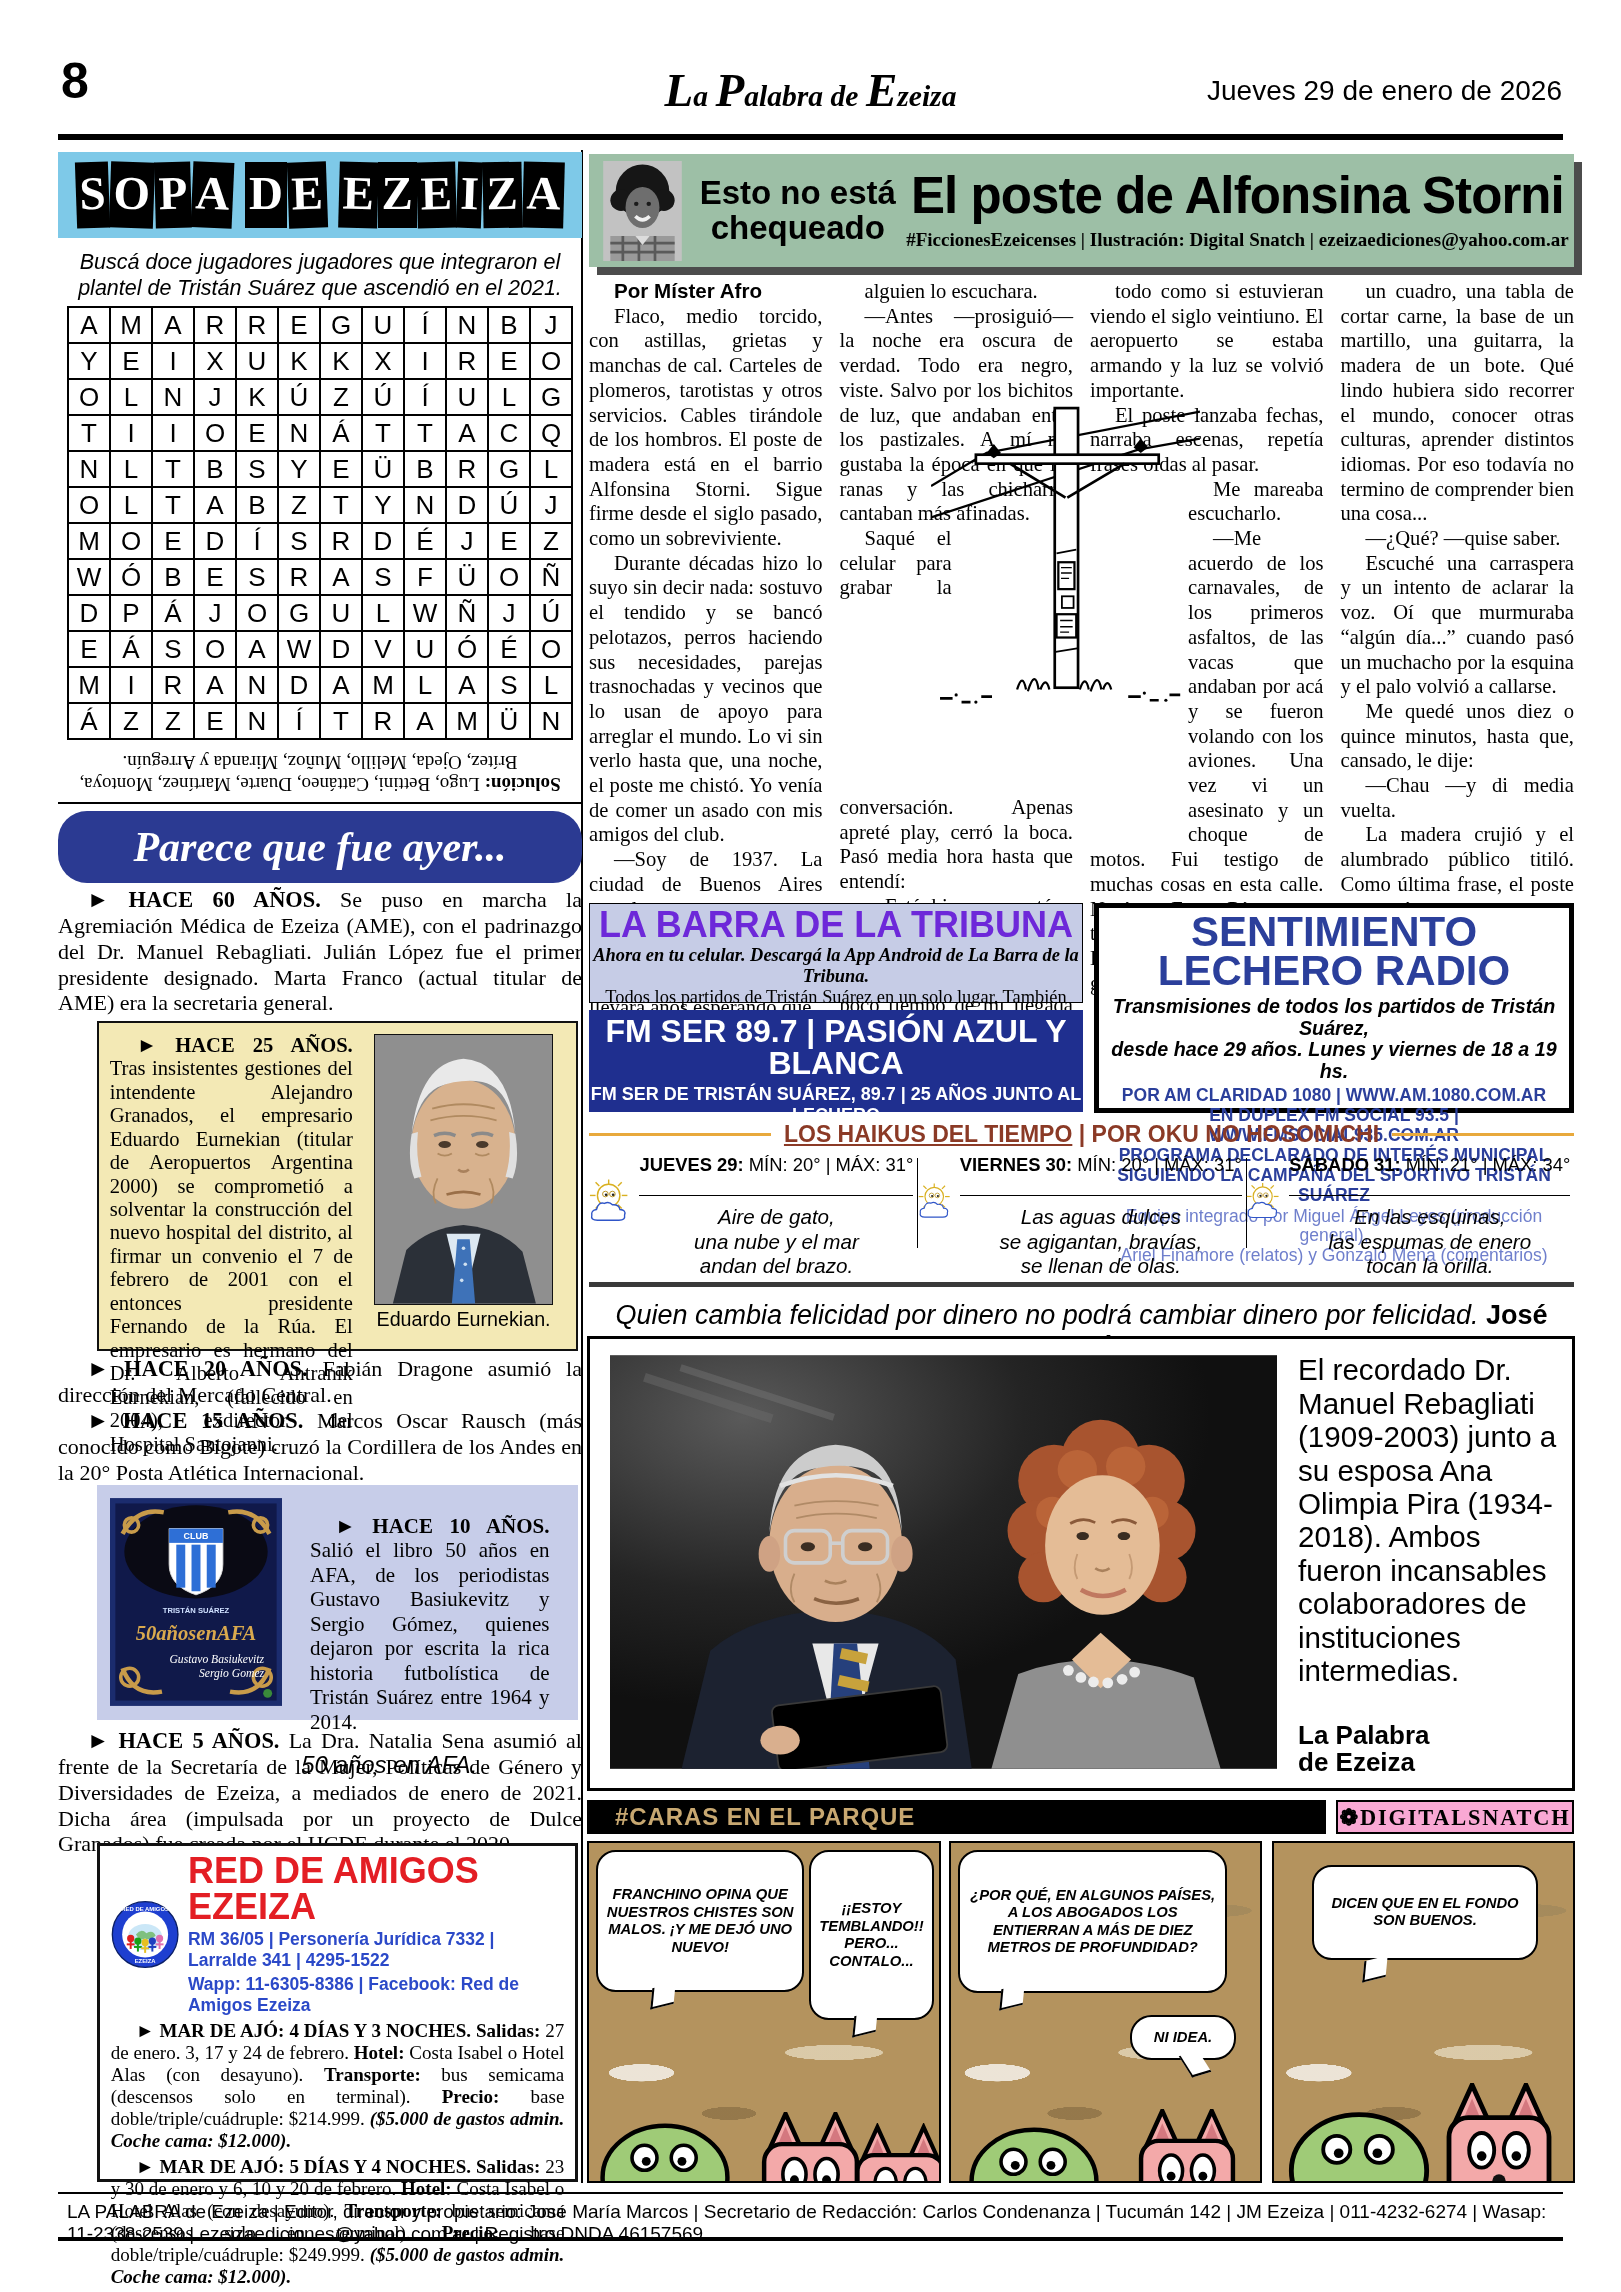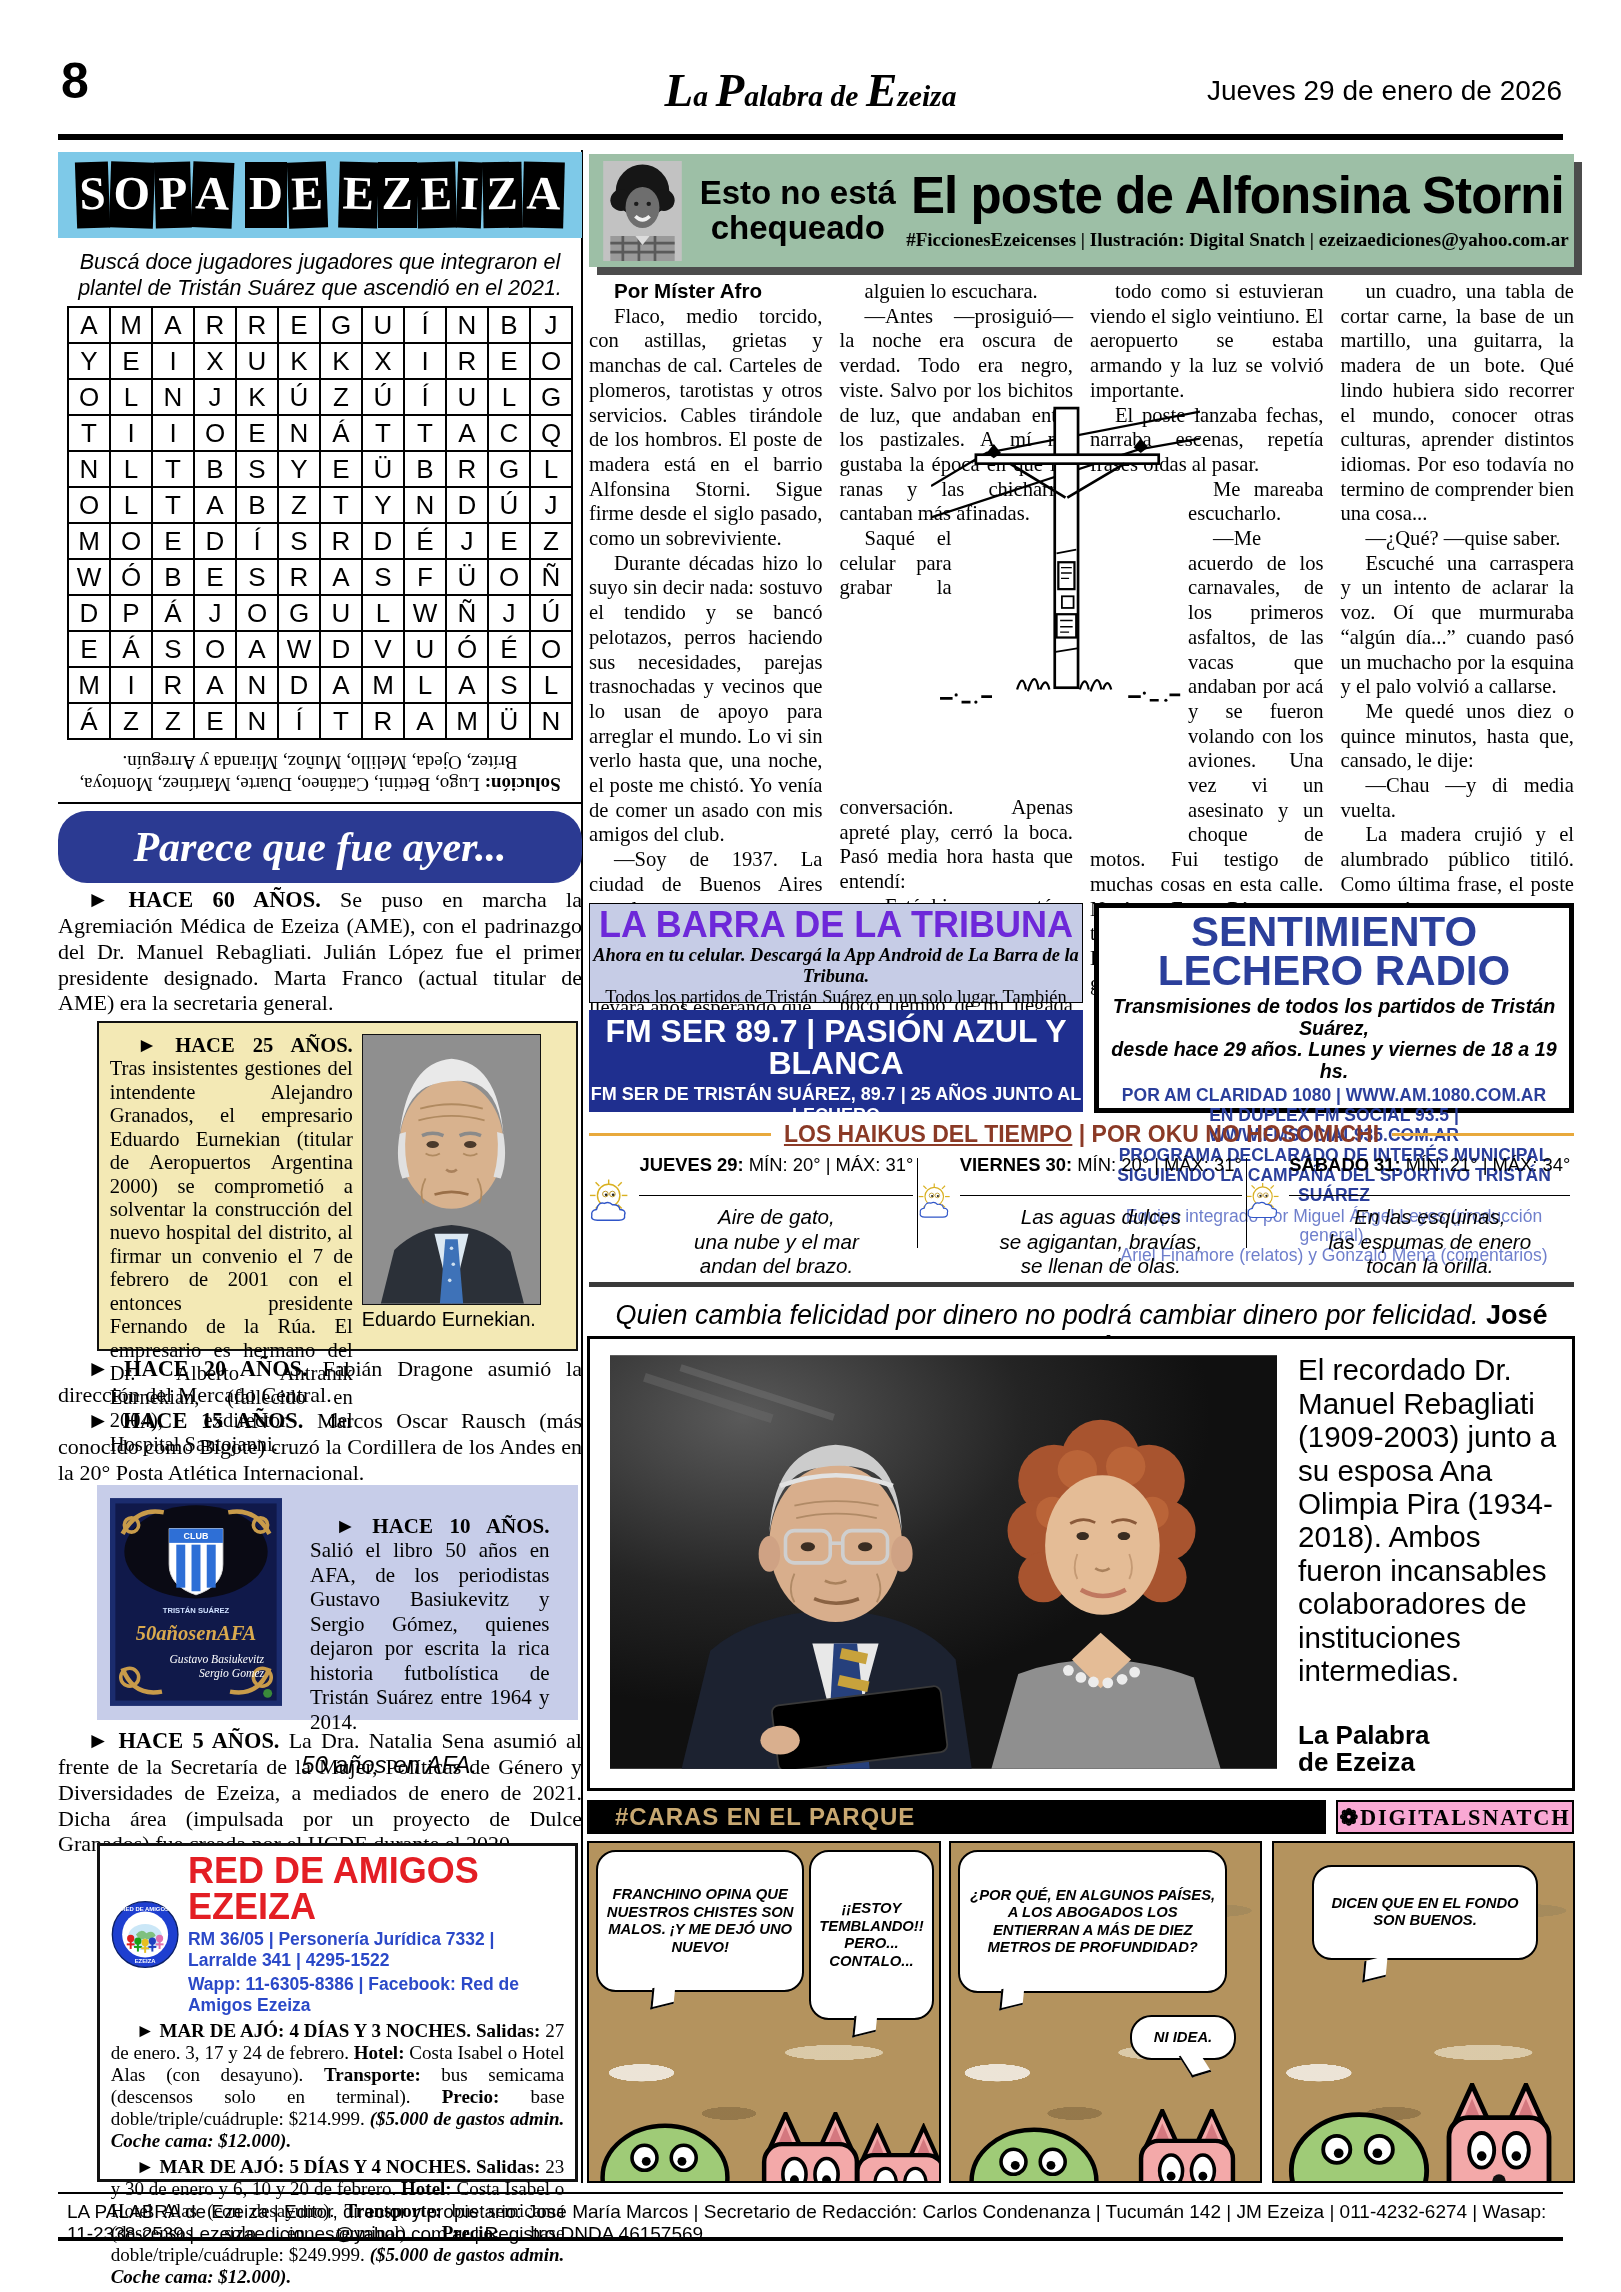--- a/index.html
+++ b/index.html
@@ -34,21 +34,21 @@
   
   .parece{position:absolute;left:58px;top:811px;width:524px;height:72px;background:#2b3a92;
           border-radius:29px;color:#fff;display:flex;align-items:center;justify-content:center;
           font-family:"Liberation Serif",serif;font-style:italic;font-weight:bold;font-size:42px;}
   .hp{position:absolute;left:58px;width:524px;margin:0;text-indent:29px;font-size:22px;
       line-height:1.17;text-align:justify;}
   .hp b{font-size:22.4px;}
   .ybox{position:absolute;left:97px;top:1021px;width:481px;height:330px;background:#f3e9b5;
         border:2.7px solid #111;box-sizing:border-box;padding:10.7px 10.7px 7.2px;display:flex;gap:9px;}
   .ybox-text{width:258px;font-size:20.6px;line-height:1.14;text-align:justify;text-indent:27px;}
-  .ybox-photo{width:216px;display:flex;flex-direction:column;}
+  .ybox-photo{width:216px;display:flex;flex-direction:column;align-items:center;}
   .ybox-photo svg{border:1.8px solid #111;background:#8f8f8f;}
   .ybox-cap{font:19.7px "Liberation Sans",sans-serif;margin-top:3.6px;}
   .lavbox{position:absolute;left:97px;top:1485px;width:481px;height:235px;background:#c7cde9;
           box-sizing:border-box;padding:12.5px;display:flex;gap:12.5px;}
   .lav-text{flex:1;display:flex;flex-direction:column;justify-content:space-between;}
   .lav-p{font-size:21px;line-height:1.17;text-align:justify;text-indent:25px;margin:16px;}
   .lav-cap{font:italic 24px "Liberation Sans",sans-serif;margin:0 0 3.6px 7.2px;}
 
   
   .redbox{position:absolute;left:97px;top:1843px;width:481px;height:339px;background:#fff;

